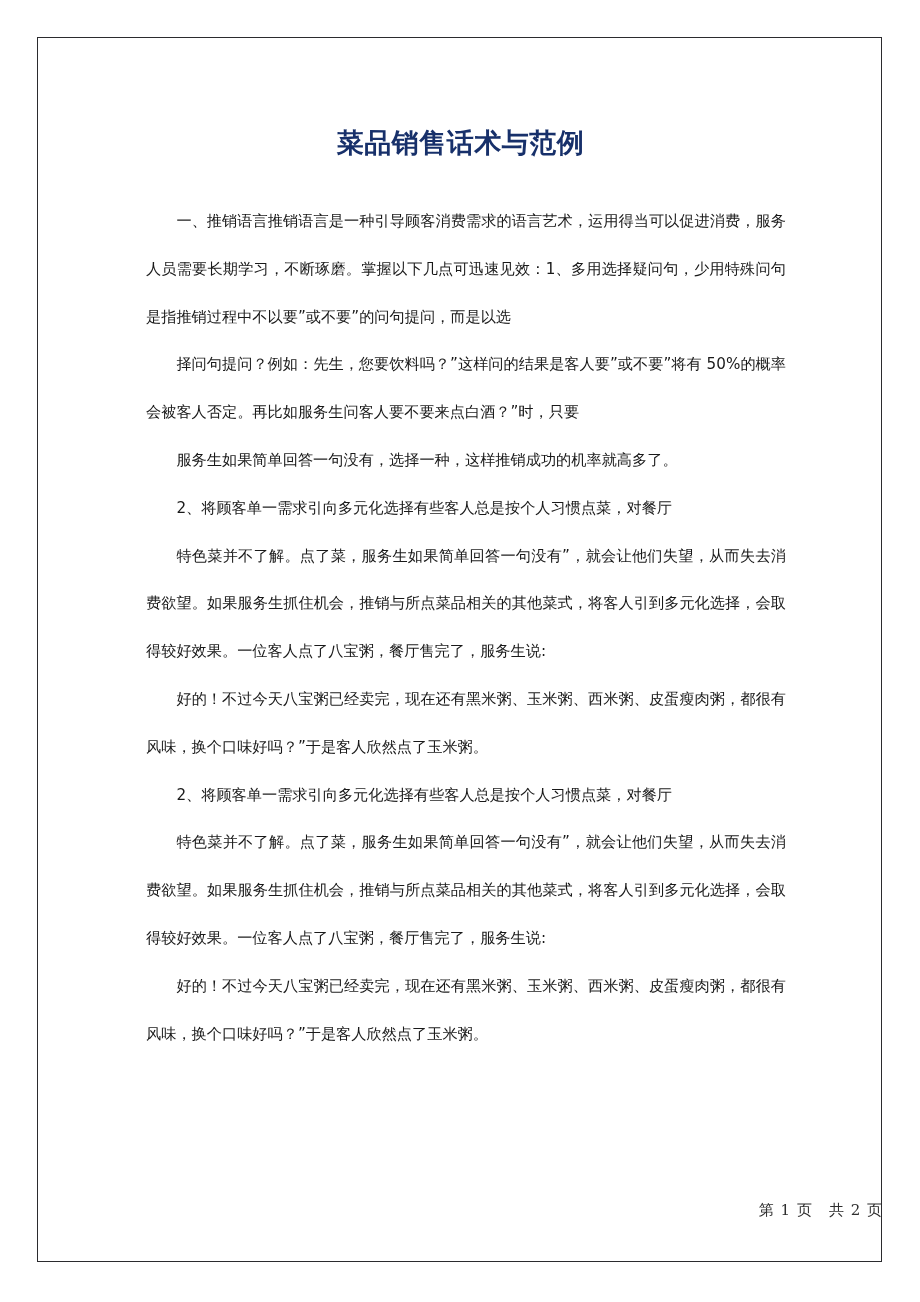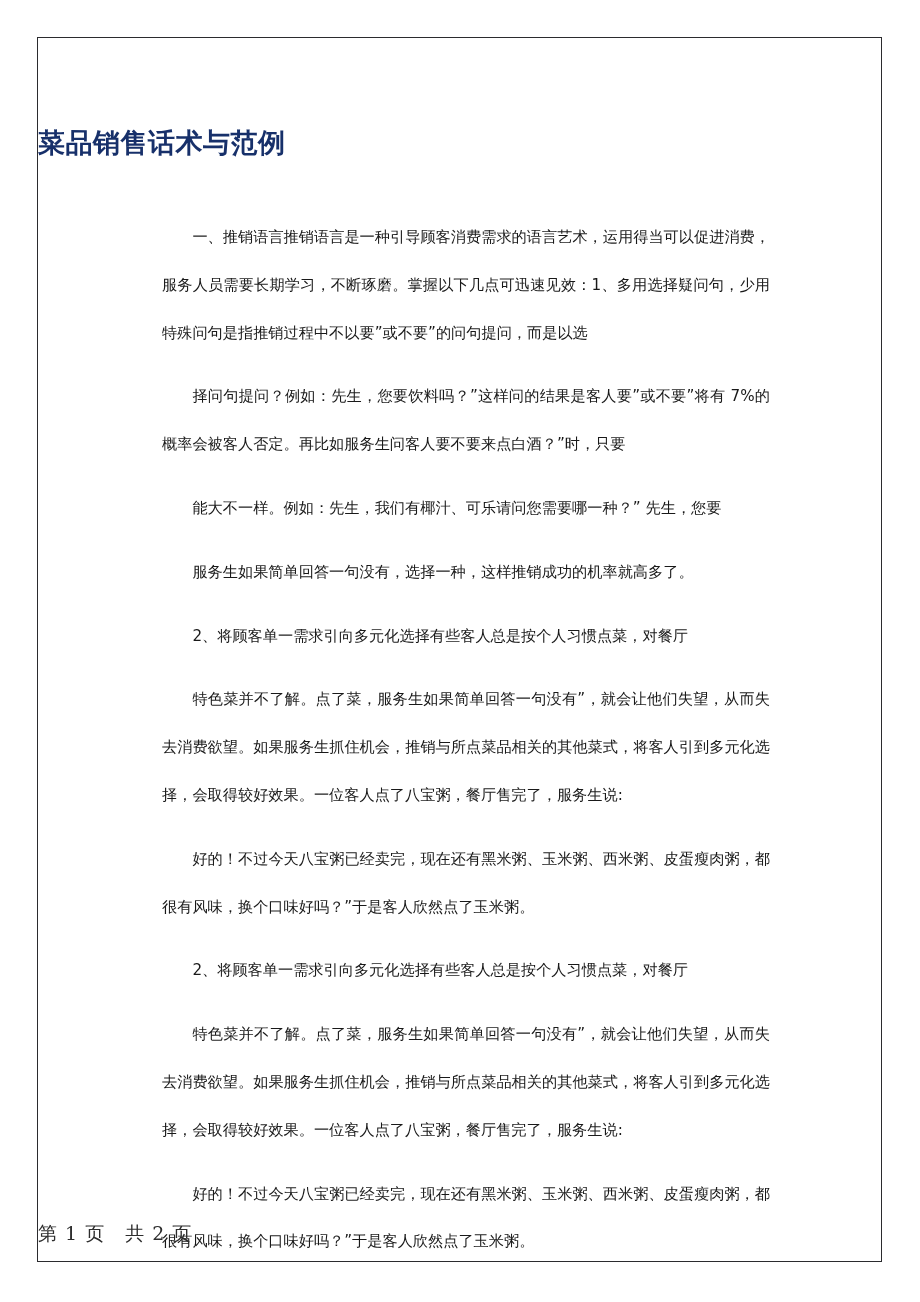--- a/index.html
+++ b/index.html
@@ -26,20 +26,21 @@
     box-sizing: border-box;
     background: #ffffff;
   }
 
   
   #doc-title {
     position: absolute;
     left: 0;
     top: 88px;
     width: 845px;
+    text-align: center;
     color: #17306a;
     font-size: 27px;
     font-weight: bold;
     letter-spacing: 0.5px;
     line-height: 1.25;
     font-family: "DejaVu Sans", "Liberation Sans", sans-serif;
   }
 
   
   #doc-body {
@@ -48,51 +49,49 @@
     top: 160px;
     width: 640px;
     color: #191919;
     font-size: 15.2px;
     line-height: 47.8px;
     text-align: justify;
     text-justify: inter-ideograph;
     font-family: "DejaVu Sans", "Liberation Sans", sans-serif;
   }
   #doc-body p {
-    margin: 16px;
+    margin: 0;
     text-indent: 2em;
     white-space: normal;
     word-break: break-all;
   }
 
   
   #doc-footer {
     position: absolute;
     left: 0;
     top: 1163px;
     width: 845px;
-    text-align: left;
+    text-align: right;
     color: #2d2d2d;
-    font-size: 19px;
+    font-size: 15px;
     letter-spacing: 1px;
     font-family: "DejaVu Serif", "Liberation Serif", serif;
-    margin-top: 20px;
   }
 </style>
 </head>
 <body>
 
 <div id="page-frame">
 
   <div id="doc-title">菜品销售话术与范例</div>
 
   <div id="doc-body">
     <p>一、推销语言推销语言是一种引导顾客消费需求的语言艺术，运用得当可以促进消费，服务人员需要长期学习，不断琢磨。掌握以下几点可迅速见效：1、多用选择疑问句，少用特殊问句是指推销过程中不以要”或不要”的问句提问，而是以选</p>
-    <p>择问句提问？例如：先生，您要饮料吗？”这样问的结果是客人要”或不要”将有 7%的概率会被客人否定。再比如服务生问客人要不要来点白酒？”时，只要</p>
-    <p>能大不一样。例如：先生，我们有椰汁、可乐请问您需要哪一种？” 先生，您要</p>
+    <p>择问句提问？例如：先生，您要饮料吗？”这样问的结果是客人要”或不要”将有 50%的概率会被客人否定。再比如服务生问客人要不要来点白酒？”时，只要</p>
     <p>服务生如果简单回答一句没有，选择一种，这样推销成功的机率就高多了。</p>
     <p>2、将顾客单一需求引向多元化选择有些客人总是按个人习惯点菜，对餐厅</p>
     <p>特色菜并不了解。点了菜，服务生如果简单回答一句没有”，就会让他们失望，从而失去消费欲望。如果服务生抓住机会，推销与所点菜品相关的其他菜式，将客人引到多元化选择，会取得较好效果。一位客人点了八宝粥，餐厅售完了，服务生说:</p>
     <p>好的！不过今天八宝粥已经卖完，现在还有黑米粥、玉米粥、西米粥、皮蛋瘦肉粥，都很有风味，换个口味好吗？”于是客人欣然点了玉米粥。</p>
     <p>2、将顾客单一需求引向多元化选择有些客人总是按个人习惯点菜，对餐厅</p>
     <p>特色菜并不了解。点了菜，服务生如果简单回答一句没有”，就会让他们失望，从而失去消费欲望。如果服务生抓住机会，推销与所点菜品相关的其他菜式，将客人引到多元化选择，会取得较好效果。一位客人点了八宝粥，餐厅售完了，服务生说:</p>
     <p>好的！不过今天八宝粥已经卖完，现在还有黑米粥、玉米粥、西米粥、皮蛋瘦肉粥，都很有风味，换个口味好吗？”于是客人欣然点了玉米粥。</p>
   </div>
 
   <div id="doc-footer">第 1 页　共 2 页</div>

